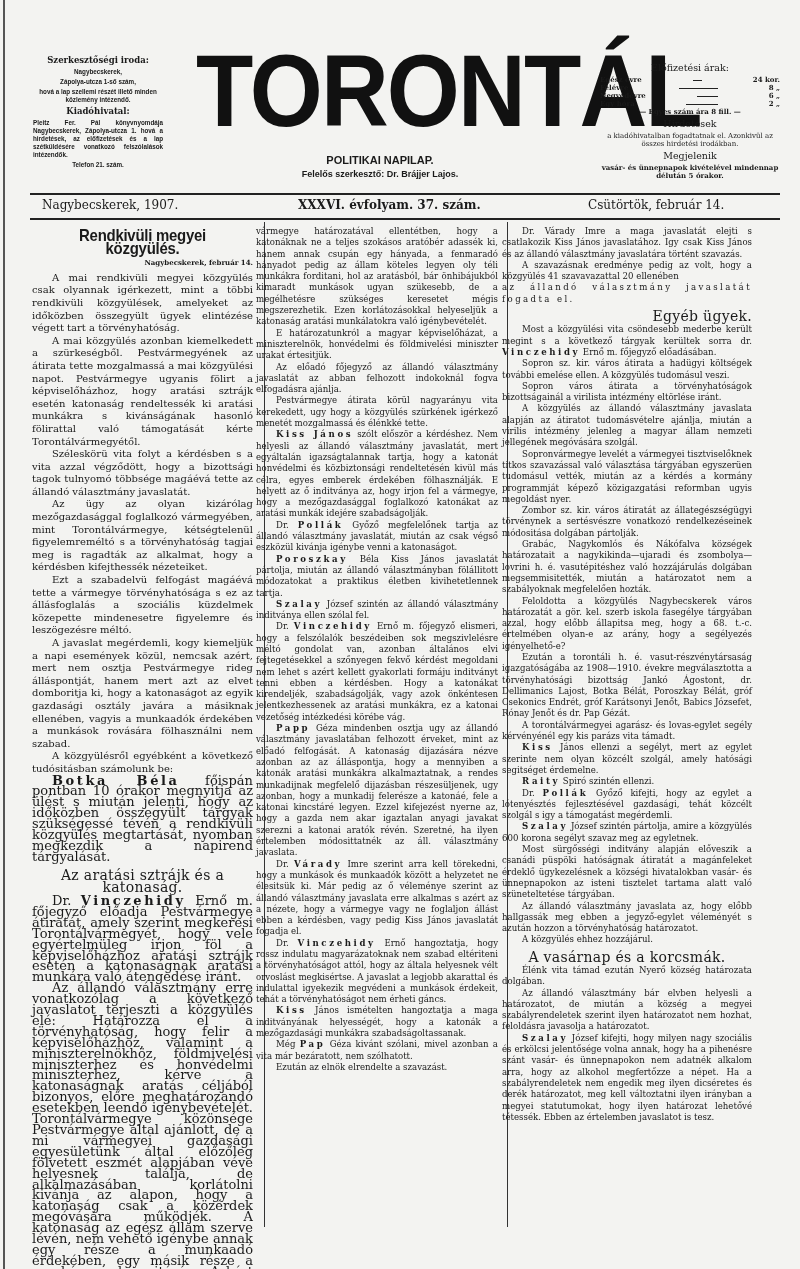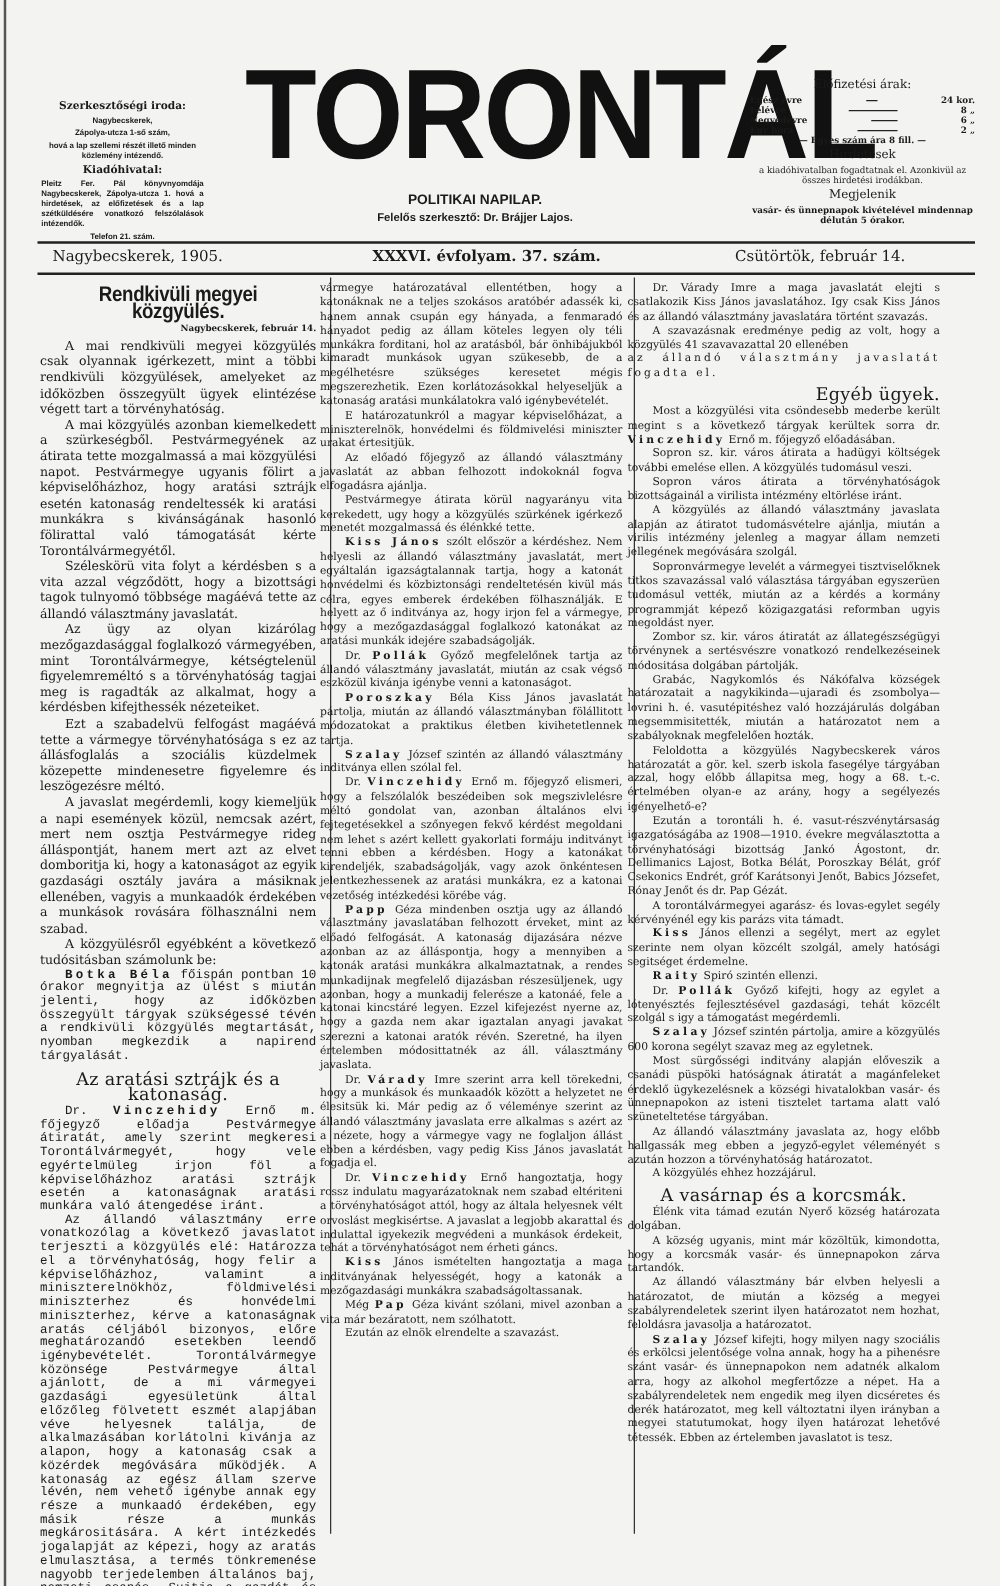--- a/index.html
+++ b/index.html
@@ -8,21 +8,21 @@
     background: #f3f3f1;
     font-family: "DejaVu Serif", "Liberation Serif", serif;
     color: #1a1a1a;
     position: relative;
   }
   .left-edge { position: absolute; left: 3px; top: 0; width: 2px; height: 1269px; background: #555; }
   .page { position: absolute; left: 30px; top: 0; width: 750px; }
 
   
   .masthead { position: relative; height: 192px; }
-  .office { position: absolute; left: 3px; top: 55px; width: 130px; text-align: center; font-family: "Liberation Sans", sans-serif; font-weight: bold; font-size: 6.3px; line-height: 8px; margin-top: 25px; }
+  .office { position: absolute; left: 3px; top: 55px; width: 130px; text-align: center; font-family: "Liberation Sans", sans-serif; font-weight: bold; font-size: 6.3px; line-height: 8px; }
   .office .h { font-family: "DejaVu Serif", serif; font-size: 8.5px; line-height: 11px; }
   .office .j { text-align: justify; }
   .office p { margin: 0 0 2px 0; }
   .title-block { position: absolute; left: 150px; top: 40px; width: 400px; text-align: center; }
   .title {
     font-family: "Liberation Sans", sans-serif; font-weight: bold;
     font-size: 102px; line-height: 102px; letter-spacing: -2px;
     transform: scaleX(0.92) scaleY(1.0); transform-origin: center top;
     color: #111; margin: 0; height: 108px;
   }
@@ -36,21 +36,21 @@
   .prices p { margin: 0 0 2px 0; }
 
   .rule-thick { position: absolute; left: 0; height: 2px; background: #222; }
   .dateline { position: absolute; top: 198px; left: 0; width: 750px; font-size: 12px; }
   .dateline span { position: absolute; top: 0; }
 
   
   .col { position: absolute; top: 226px; font-size: 8.6px; line-height: 11.3px; text-align: justify; hyphens: auto; }
   .col p { margin: 0; text-indent: 20px; }
   .col1 { left: 2px; width: 221px; font-size: 10px; line-height: 12.6px; }
-  .col1 .small p { font-size: 10px; line-height: 10.9px; font-family: Liberation Mono, monospace; }
+  .col1 .small p { font-size: 13px; line-height: 10.9px; }
   .col2 { left: 226px; width: 242px; }
   .col3 { left: 472px; width: 250px; }
   .vrule { position: absolute; top: 222px; width: 1px; background: #333; }
   h1.head { font-family: "Liberation Sans", sans-serif; font-weight: bold; font-size: 17px; margin: 4px 0 2px 0; text-align: center; letter-spacing: -0.3px; transform: scaleX(0.88); }
   .place { text-align: right; font-size: 7px; font-weight: bold; margin-bottom: 2px; }
   h2.sub { font-size: 14px; font-weight: normal; text-align: center; margin: 6px 0 2px 0; letter-spacing: 0.3px; }
   .sp { letter-spacing: 2.6px; font-weight: bold; }
 </style>
 </head>
 <body>
@@ -101,21 +101,21 @@
       <p>— Egyes szám ára 8 fill. —</p>
       <p class="h">Hirdetések</p>
       <p style="font-weight:normal">a kiadóhivatalban fogadtatnak el. Azonkivül az összes hirdetési irodákban.</p>
       <p class="h">Megjelenik</p>
       <p>vasár- és ünnepnapok kivételével mindennap délután 5 órakor.</p>
     </div>
   </div>
 
   <div class="rule-thick" style="top:193px; width:750px;"></div>
   <div class="dateline">
-    <span style="left:12px;">Nagybecskerek, 1905.</span>
+    <span style="left:12px;">Nagybecskerek, 1907.</span>
     <span style="left:268px; font-weight:bold;">XXXVI. évfolyam. 37. szám.</span>
     <span style="left:558px;">Csütörtök, február 14.</span>
   </div>
   <div class="rule-thick" style="top:218px; width:750px;"></div>
 
   <div class="vrule" style="left:234px; height:1005px;"></div>
   <div class="vrule" style="left:477px; height:1005px;"></div>
 
   <div class="col col1">
     <h1 class="head">Rendkivüli megyei közgyülés.</h1>
@@ -170,17 +170,16 @@
     <p>A torontálvármegyei agarász- és lovas-egylet segély kérvényénél egy kis parázs vita támadt.</p>
     <p><span></span><span class="sp">Kiss</span><span> János ellenzi a segélyt, mert az egylet szerinte nem olyan közcélt szolgál, amely hatósági segitséget érdemelne.</span></p>
     <p><span></span><span class="sp">Raity</span><span> Spiró szintén ellenzi.</span></p>
     <p><span>Dr. </span><span class="sp">Pollák</span><span> Győző kifejti, hogy az egylet a lótenyésztés fejlesztésével gazdasági, tehát közcélt szolgál s igy a támogatást megérdemli.</span></p>
     <p><span></span><span class="sp">Szalay</span><span> József szintén pártolja, amire a közgyülés 600 korona segélyt szavaz meg az egyletnek.</span></p>
     <p>Most sürgősségi inditvány alapján előveszik a csanádi püspöki hatóságnak átiratát a magánfeleket érdeklő ügykezelésnek a községi hivatalokban vasár- és ünnepnapokon az isteni tisztelet tartama alatt való szüneteltetése tárgyában.</p>
     <p>Az állandó választmány javaslata az, hogy előbb hallgassák meg ebben a jegyző-egylet véleményét s azután hozzon a törvényhatóság határozatot.</p>
     <p>A közgyülés ehhez hozzájárul.</p>
     <h2 class="sub">A vasárnap és a korcsmák.</h2>
     <p>Élénk vita támad ezután Nyerő község határozata dolgában.</p>
-    <p>A község ugyanis, mint már közöltük, kimondotta, hogy a korcsmák vasár- és ünnepnapokon zárva tartandók.</p>
     <p>Az állandó választmány bár elvben helyesli a határozatot, de miután a község a megyei szabályrendeletek szerint ilyen határozatot nem hozhat, feloldásra javasolja a határozatot.</p>
     <p><span class="sp">Szalay</span><span> József kifejti, hogy milyen nagy szociális és erkölcsi jelentősége volna annak, hogy ha a pihenésre szánt vasár- és ünnepnapokon nem adatnék alkalom arra, hogy az alkohol megfertőzze a népet. Ha a szabályrendeletek nem engedik meg ilyen dicséretes és derék határozatot, meg kell változtatni ilyen irányban a megyei statutumokat, hogy ilyen határozat lehetővé tétessék. Ebben az értelemben javaslatot is tesz.</span></p>
   </div>
 </div>
 
 </body></html>

